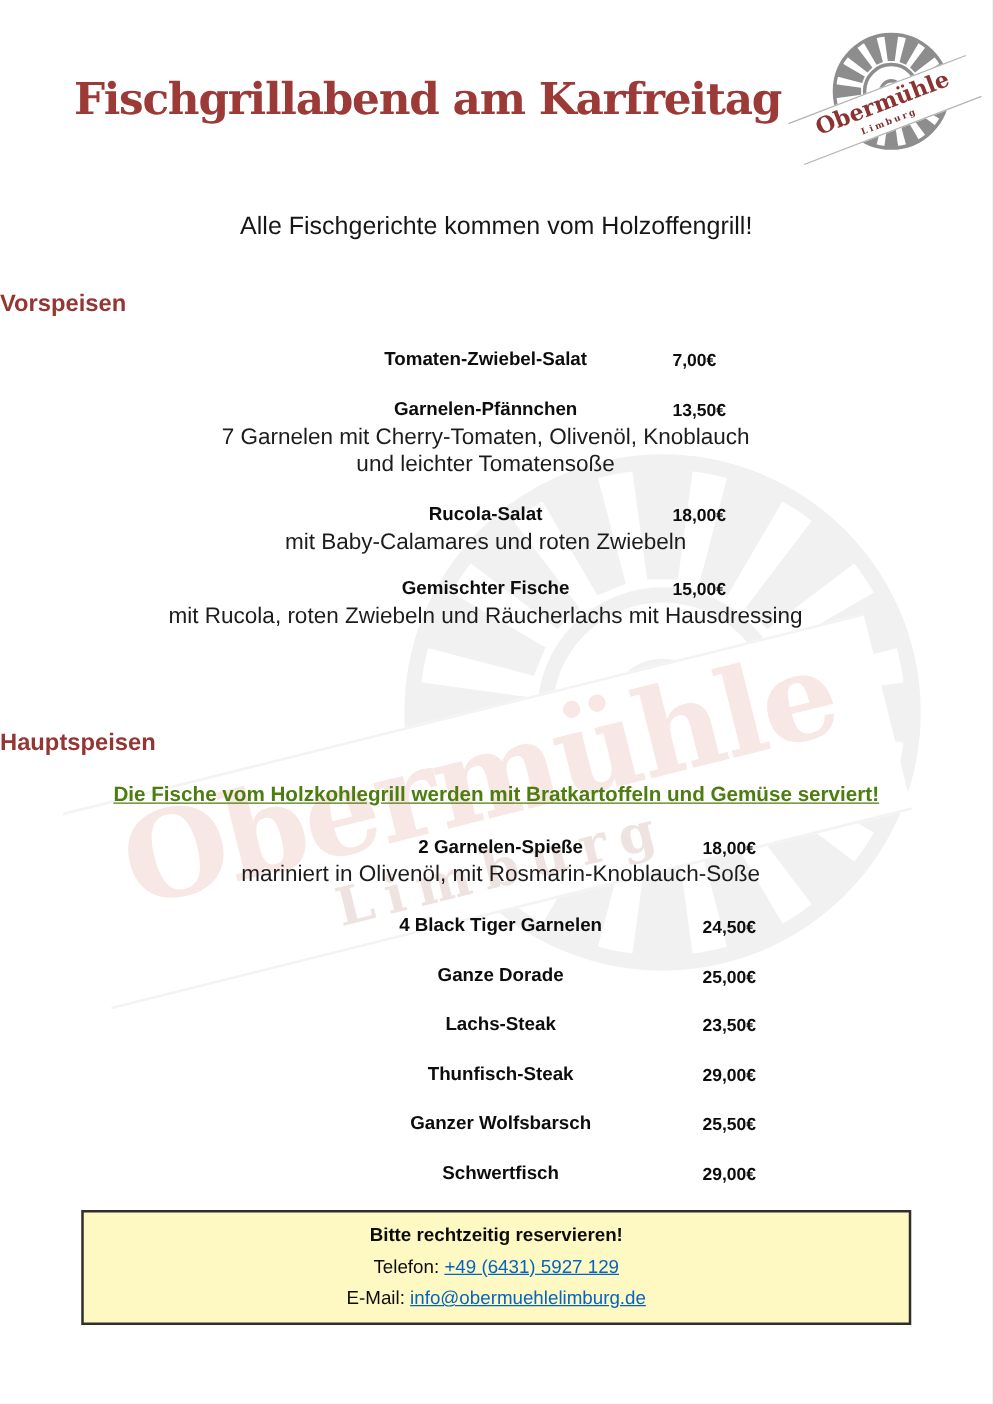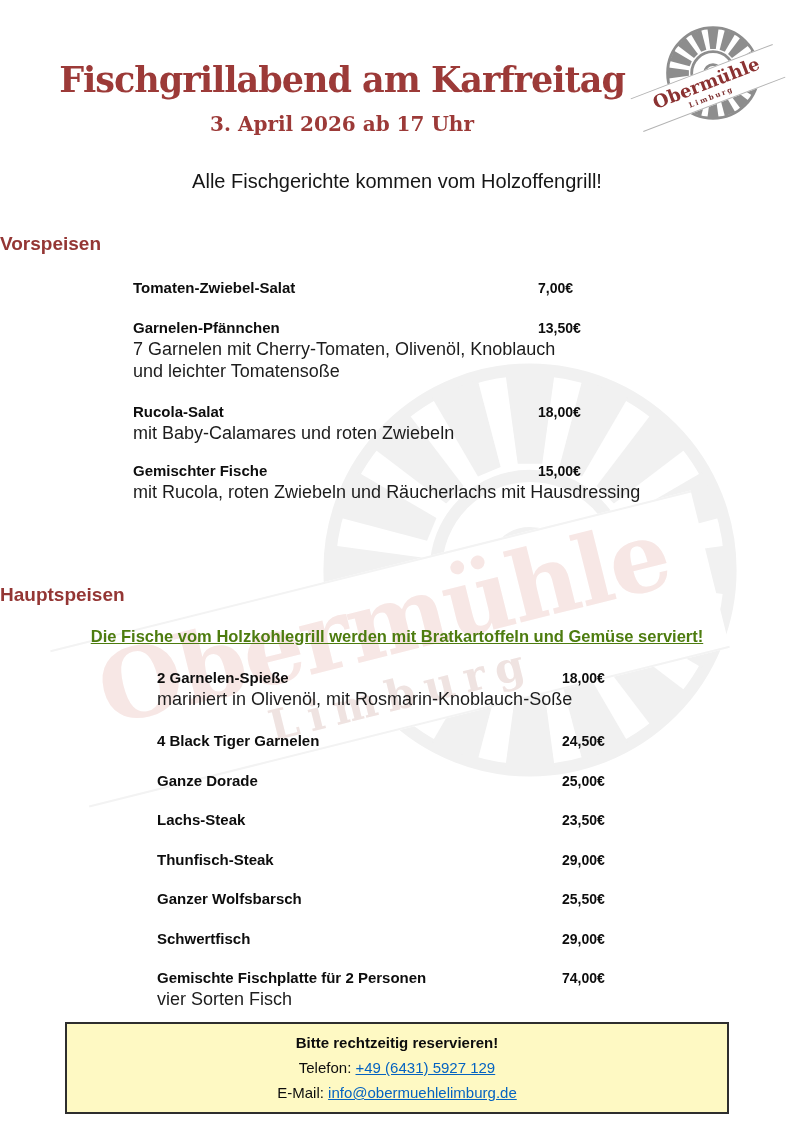--- a/index.html
+++ b/index.html
@@ -55,21 +55,21 @@
     font-size:19px; line-height:24px; font-weight:bold; color:#943634;
   }
   .h-vor{margin-top:38px;}
   .h-haupt{margin-top:80px;}
   .note{
     margin-top:18px; text-align:center; font-size:16.5px; line-height:23px;
     font-weight:bold; color:#4d7c0f; text-decoration:underline;
   }
   .items{margin-top:22px;}
   .items-main{margin-top:20px;padding-left:24px;}
-  .item{position:relative; padding-left:133px; padding-right:150px;}
+  .item{position:relative; padding-left:133px; padding-right:150px;text-align:center;}
   .iname{font-weight:bold; font-size:15px; line-height:20px; color:#0d0d0d;}
   .iprice{
     position:absolute; left:538px; top:0; font-weight:bold; font-size:14px;
     line-height:20px; color:#0d0d0d; white-space:nowrap;
   }
   .idesc{font-size:18px; line-height:22px; color:#1c1c1c;}
   .mb20{margin-bottom:20px;} .mb17{margin-bottom:17px;} .mb21{margin-bottom:21px;}
   .mb195{margin-bottom:19.5px;} .mb0{margin-bottom:0;}
 
   
@@ -121,21 +121,20 @@
       <div class="wm-name">Obermühle</div>
       <div class="wm-sub">Limburg</div>
     </div>
   </div>
 
   <div class="content">
 
     <div class="header">
       <div class="title-wrap">
         <div class="title blackletter">Fischgrillabend am Karfreitag</div>
-        <div class="dateline blackletter">3. April 2026 ab 17 Uhr</div>
       </div>
       <div class="logo">
         <svg class="logo-wheel" viewBox="-55 -55 110 110">
             <use href="#wheel"></use>
           </svg>
         <div class="logo-band">
           <div class="logo-name">Obermühle</div>
           <div class="logo-sub">Limburg</div>
         </div>
       </div>
@@ -194,25 +193,20 @@
         <span class="iprice">29,00€</span>
       </div>
       <div class="item mb195">
         <span class="iname">Ganzer Wolfsbarsch</span>
         <span class="iprice">25,50€</span>
       </div>
       <div class="item mb195">
         <span class="iname">Schwertfisch</span>
         <span class="iprice">29,00€</span>
       </div>
-      <div class="item mb0">
-        <span class="iname">Gemischte Fischplatte für 2 Personen</span>
-        <span class="iprice">74,00€</span>
-        <div class="idesc">vier Sorten Fisch</div>
-      </div>
     </div>
 
     <div class="footer">
       <div class="f-line f-bold">Bitte rechtzeitig reservieren!</div>
       <div class="f-line">
         <span>Telefon:</span>
         <a class="f-link">+49 (6431) 5927 129</a>
       </div>
       <div class="f-line">
         <span>E-Mail:</span>

